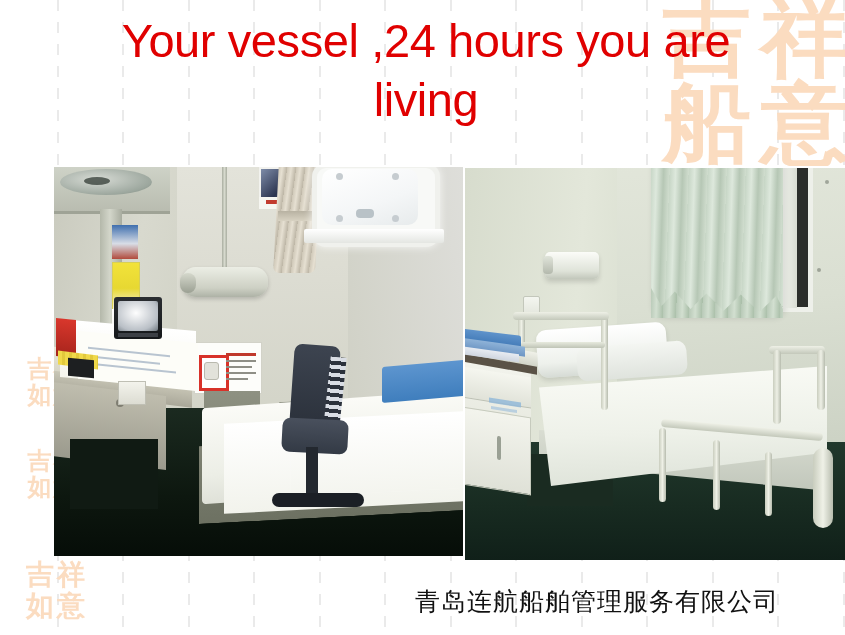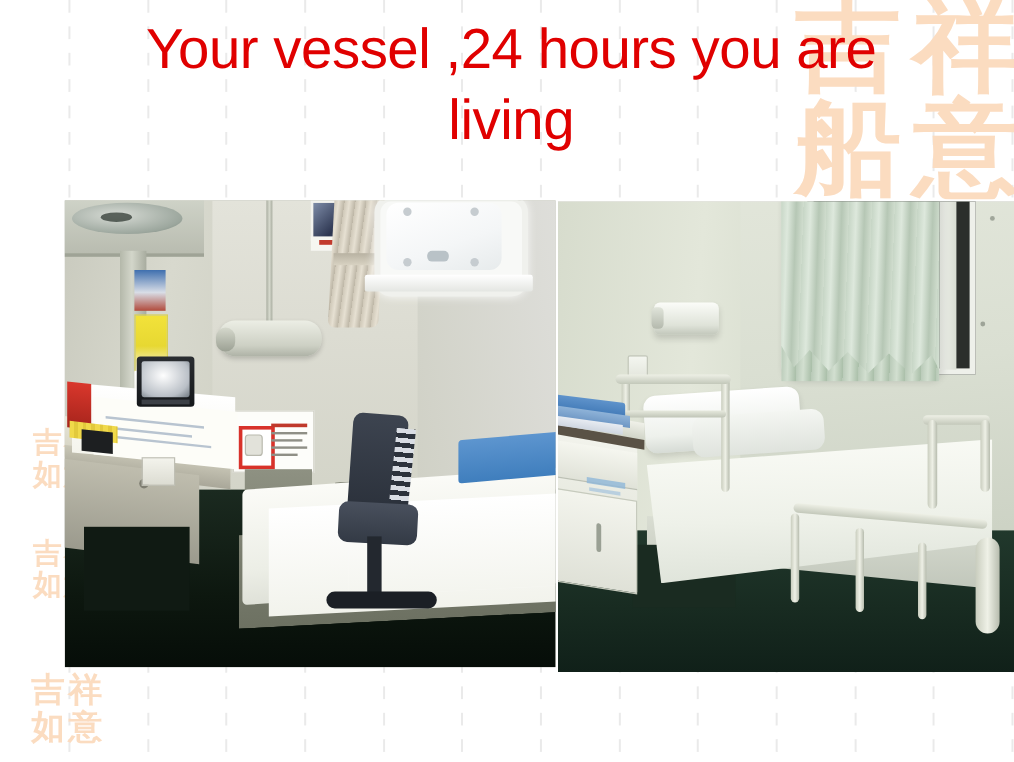--- a/index.html
+++ b/index.html
@@ -522,14 +522,15 @@
       <div class="p R-ns-handle"></div>
       <div class="p R-ns-label"></div>
       <div class="p R-ns-label2"></div>
 
       <div class="p R-folder1"></div>
       <div class="p R-folder2"></div>
       <div class="p R-folder3"></div>
     </div>
   </div>
 
+  <div class="footer">青岛连航船舶管理服务有限公司</div>
 
 </div>
 
 </body></html>

